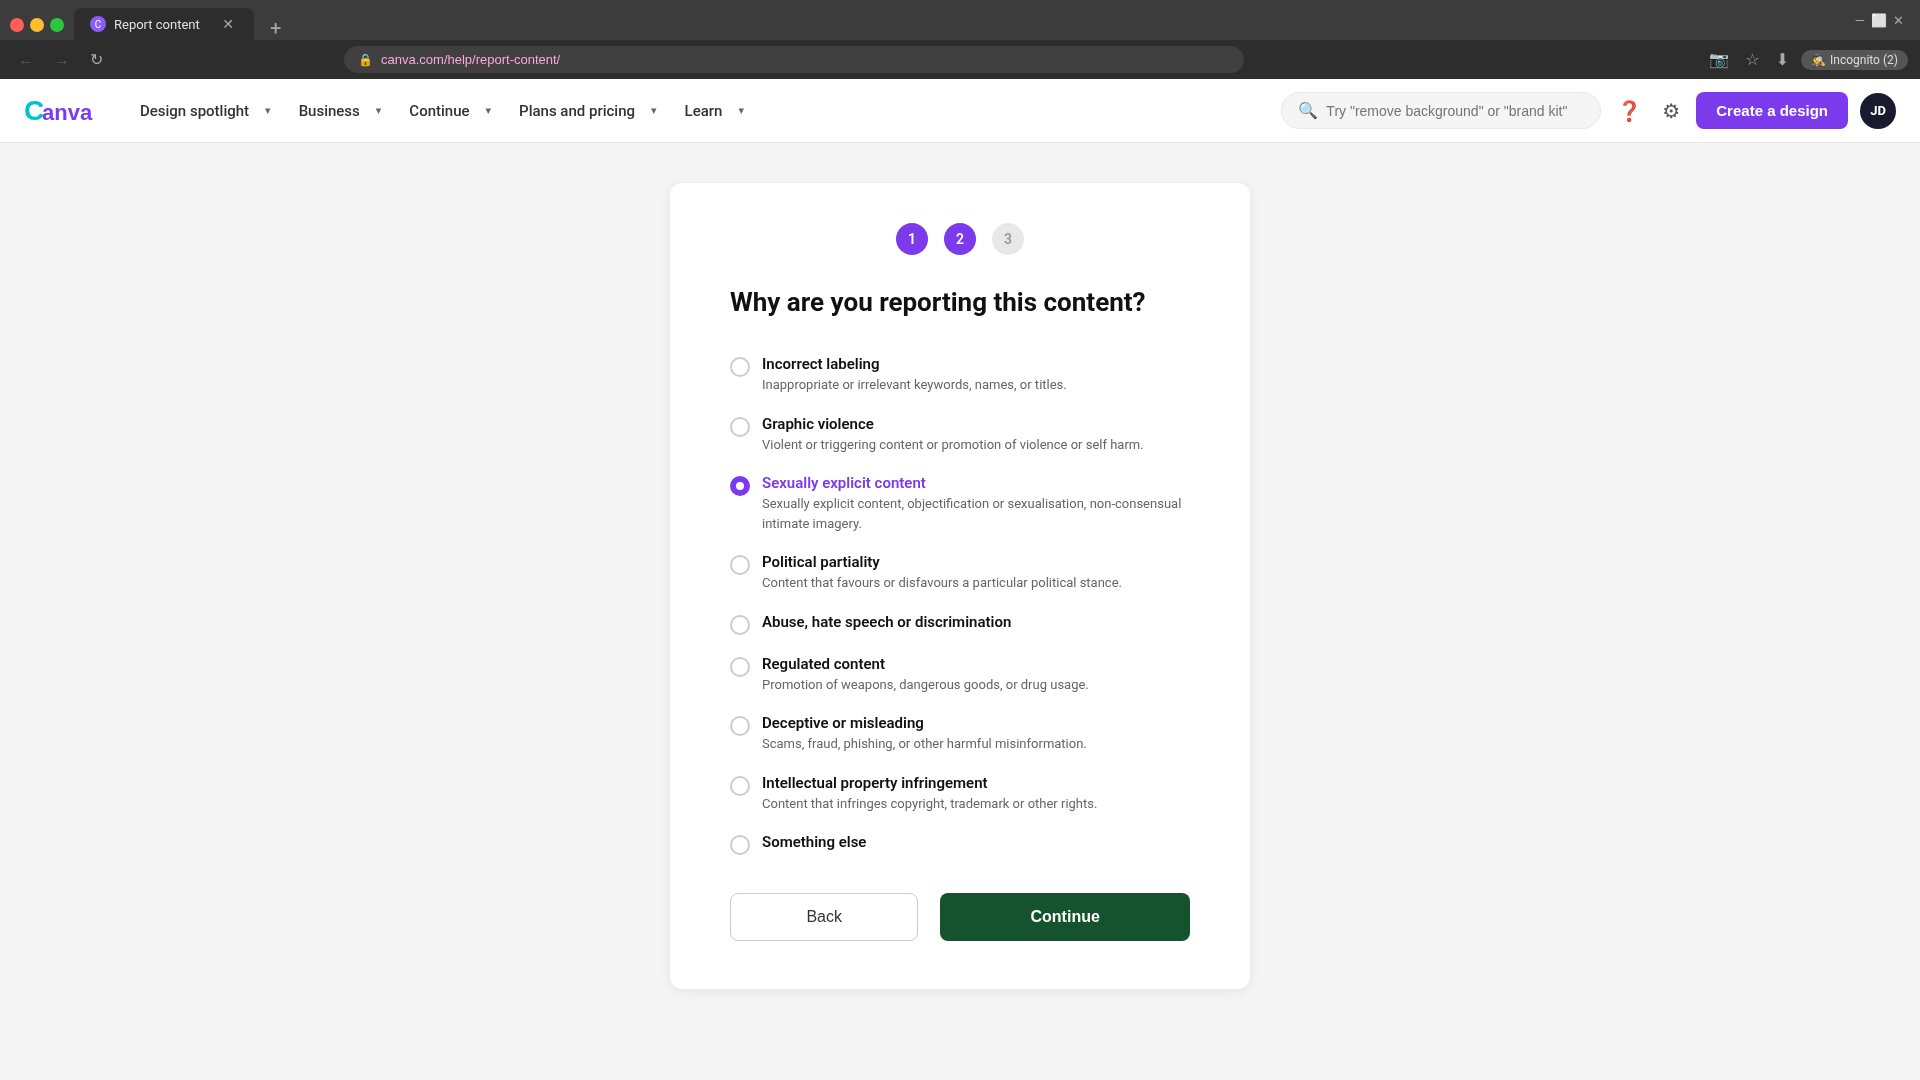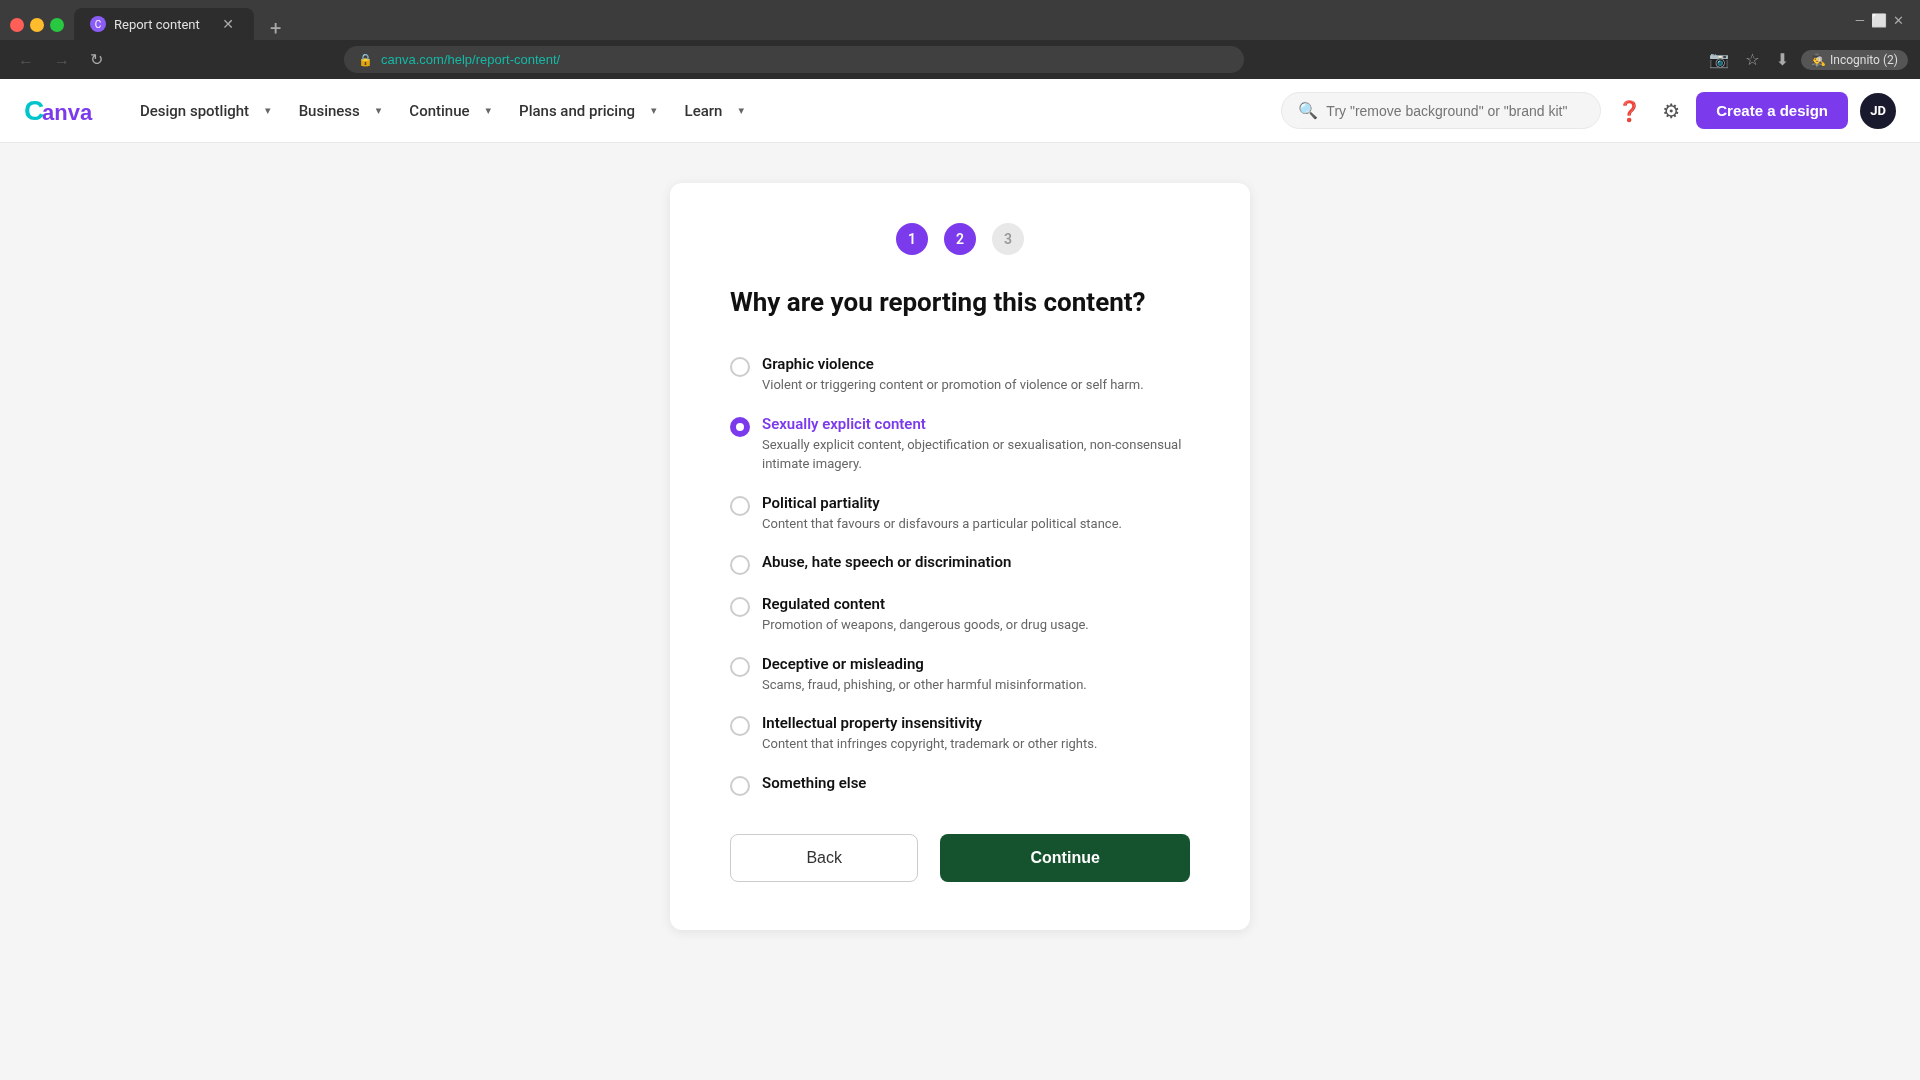--- a/index.html
+++ b/index.html
@@ -7,21 +7,21 @@
     .browser-tab { display: flex; align-items: center; background: #2d2d2d; padding: 6px 16px; border-radius: 8px 8px 0 0; gap: 8px; min-width: 180px; position: relative; }
     .browser-tab .favicon { width: 16px; height: 16px; border-radius: 50%; background: #8b5cf6; display: flex; align-items: center; justify-content: center; font-size: 10px; color: white; }
     .browser-tab .tab-title { color: #e0e0e0; font-size: 13px; flex: 1; }
     .browser-tab .tab-close { color: #aaa; font-size: 14px; cursor: pointer; padding: 2px 4px; border-radius: 3px; }
 
     .address-bar-row { display: flex; align-items: center; padding: 6px 12px; gap: 8px; background: #2d2d2d; }
     .nav-btn { color: #aaa; font-size: 16px; padding: 4px 6px; cursor: pointer; border-radius: 4px; background: none; border: none; }
     .nav-btn:disabled { color: #555; }
     .address-bar { flex: 1; background: #404040; border: none; border-radius: 20px; padding: 6px 14px; color: #e0e0e0; font-size: 13px; display: flex; align-items: center; gap: 8px; max-width: 900px; margin: 0 auto; }
     .address-bar .lock-icon { color: #888; font-size: 12px; }
-    .address-bar input { background: none; border: none; outline: none; color: #14b8a6; font-size: 13px; flex: 1; }
+    .address-bar input { background: none; border: none; outline: none; color: #f9a8d4; font-size: 13px; flex: 1; }
     .toolbar-right { display: flex; align-items: center; gap: 8px; margin-left: auto; }
     .toolbar-icon { color: #aaa; font-size: 16px; cursor: pointer; padding: 4px; }
     .incognito-badge { background: #555; color: #ddd; font-size: 12px; padding: 3px 10px; border-radius: 12px; display: flex; align-items: center; gap: 4px; }
 
     
     .canva-nav { background: white; border-bottom: 1px solid #e8e8e8; display: flex; align-items: center; padding: 0 24px; height: 64px; gap: 8px; position: relative; z-index: 10; }
     .canva-logo { display: flex; align-items: center; margin-right: 16px; }
     .canva-logo svg { width: 80px; height: 30px; }
     .nav-links { display: flex; align-items: center; gap: 4px; flex: 1; }
     .nav-item { display: flex; align-items: center; gap: 16px; padding: 8px 12px; border-radius: 6px; cursor: pointer; font-size: 15px; color: #333; font-weight: 500; white-space: nowrap; }
@@ -163,20 +163,27 @@
     <div class="progress-steps">
       <div class="step completed">1</div>
       <div class="step active">2</div>
       <div class="step inactive">3</div>
     </div>
 
     <h2 class="form-title">Why are you reporting this content?</h2>
 
     <div>
 
+      <div class="radio-option">
+        <div class="radio-circle"></div>
+        <div class="option-text">
+          <div class="option-label">Incorrect labeling</div>
+          <div class="option-desc">Inappropriate or irrelevant keywords, names, or titles.</div>
+        </div>
+      </div>
 
       <div class="radio-option">
         <div class="radio-circle"></div>
         <div class="option-text">
           <div class="option-label">Graphic violence</div>
           <div class="option-desc">Violent or triggering content or promotion of violence or self harm.</div>
         </div>
       </div>
 
       <div class="radio-option">
@@ -214,21 +221,21 @@
         <div class="radio-circle"></div>
         <div class="option-text">
           <div class="option-label">Deceptive or misleading</div>
           <div class="option-desc">Scams, fraud, phishing, or other harmful misinformation.</div>
         </div>
       </div>
 
       <div class="radio-option">
         <div class="radio-circle"></div>
         <div class="option-text">
-          <div class="option-label">Intellectual property insensitivity</div>
+          <div class="option-label">Intellectual property infringement</div>
           <div class="option-desc">Content that infringes copyright, trademark or other rights.</div>
         </div>
       </div>
 
       <div class="radio-option">
         <div class="radio-circle"></div>
         <div class="option-text">
           <div class="option-label">Something else</div>
         </div>
       </div>

